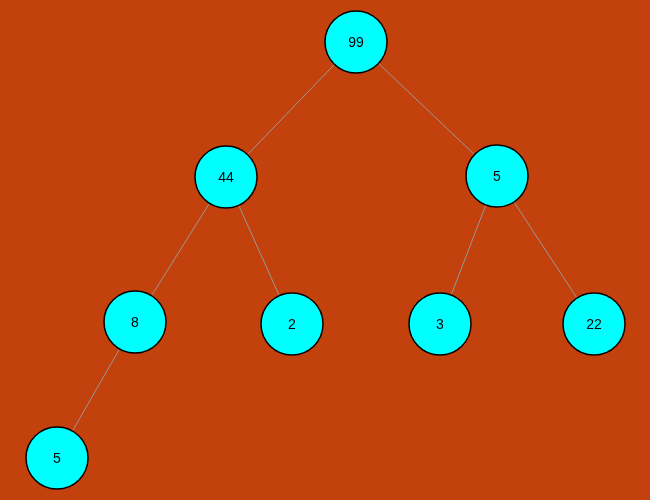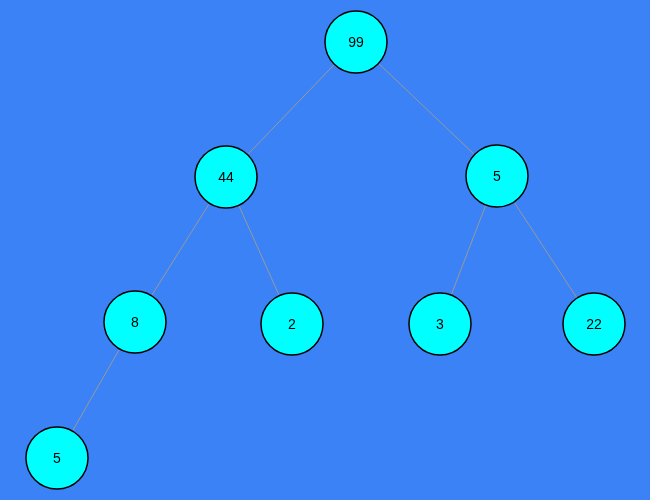--- a/index.html
+++ b/index.html
@@ -8,21 +8,21 @@
     background: #ffffff;
     width: 650px;
     height: 500px;
     overflow: hidden;
     font-family: "Liberation Sans", sans-serif;
   }
   .canvas-wrap {
     position: relative;
     width: 650px;
     height: 500px;
-    background: #3b82f6;
+    background: #c2410c;
   }
   svg {
     display: block;
   }
   svg text {
     font-family: "Liberation Sans", sans-serif;
     font-size: 14px;
     fill: #000000;
     text-anchor: middle;
     user-select: none;

